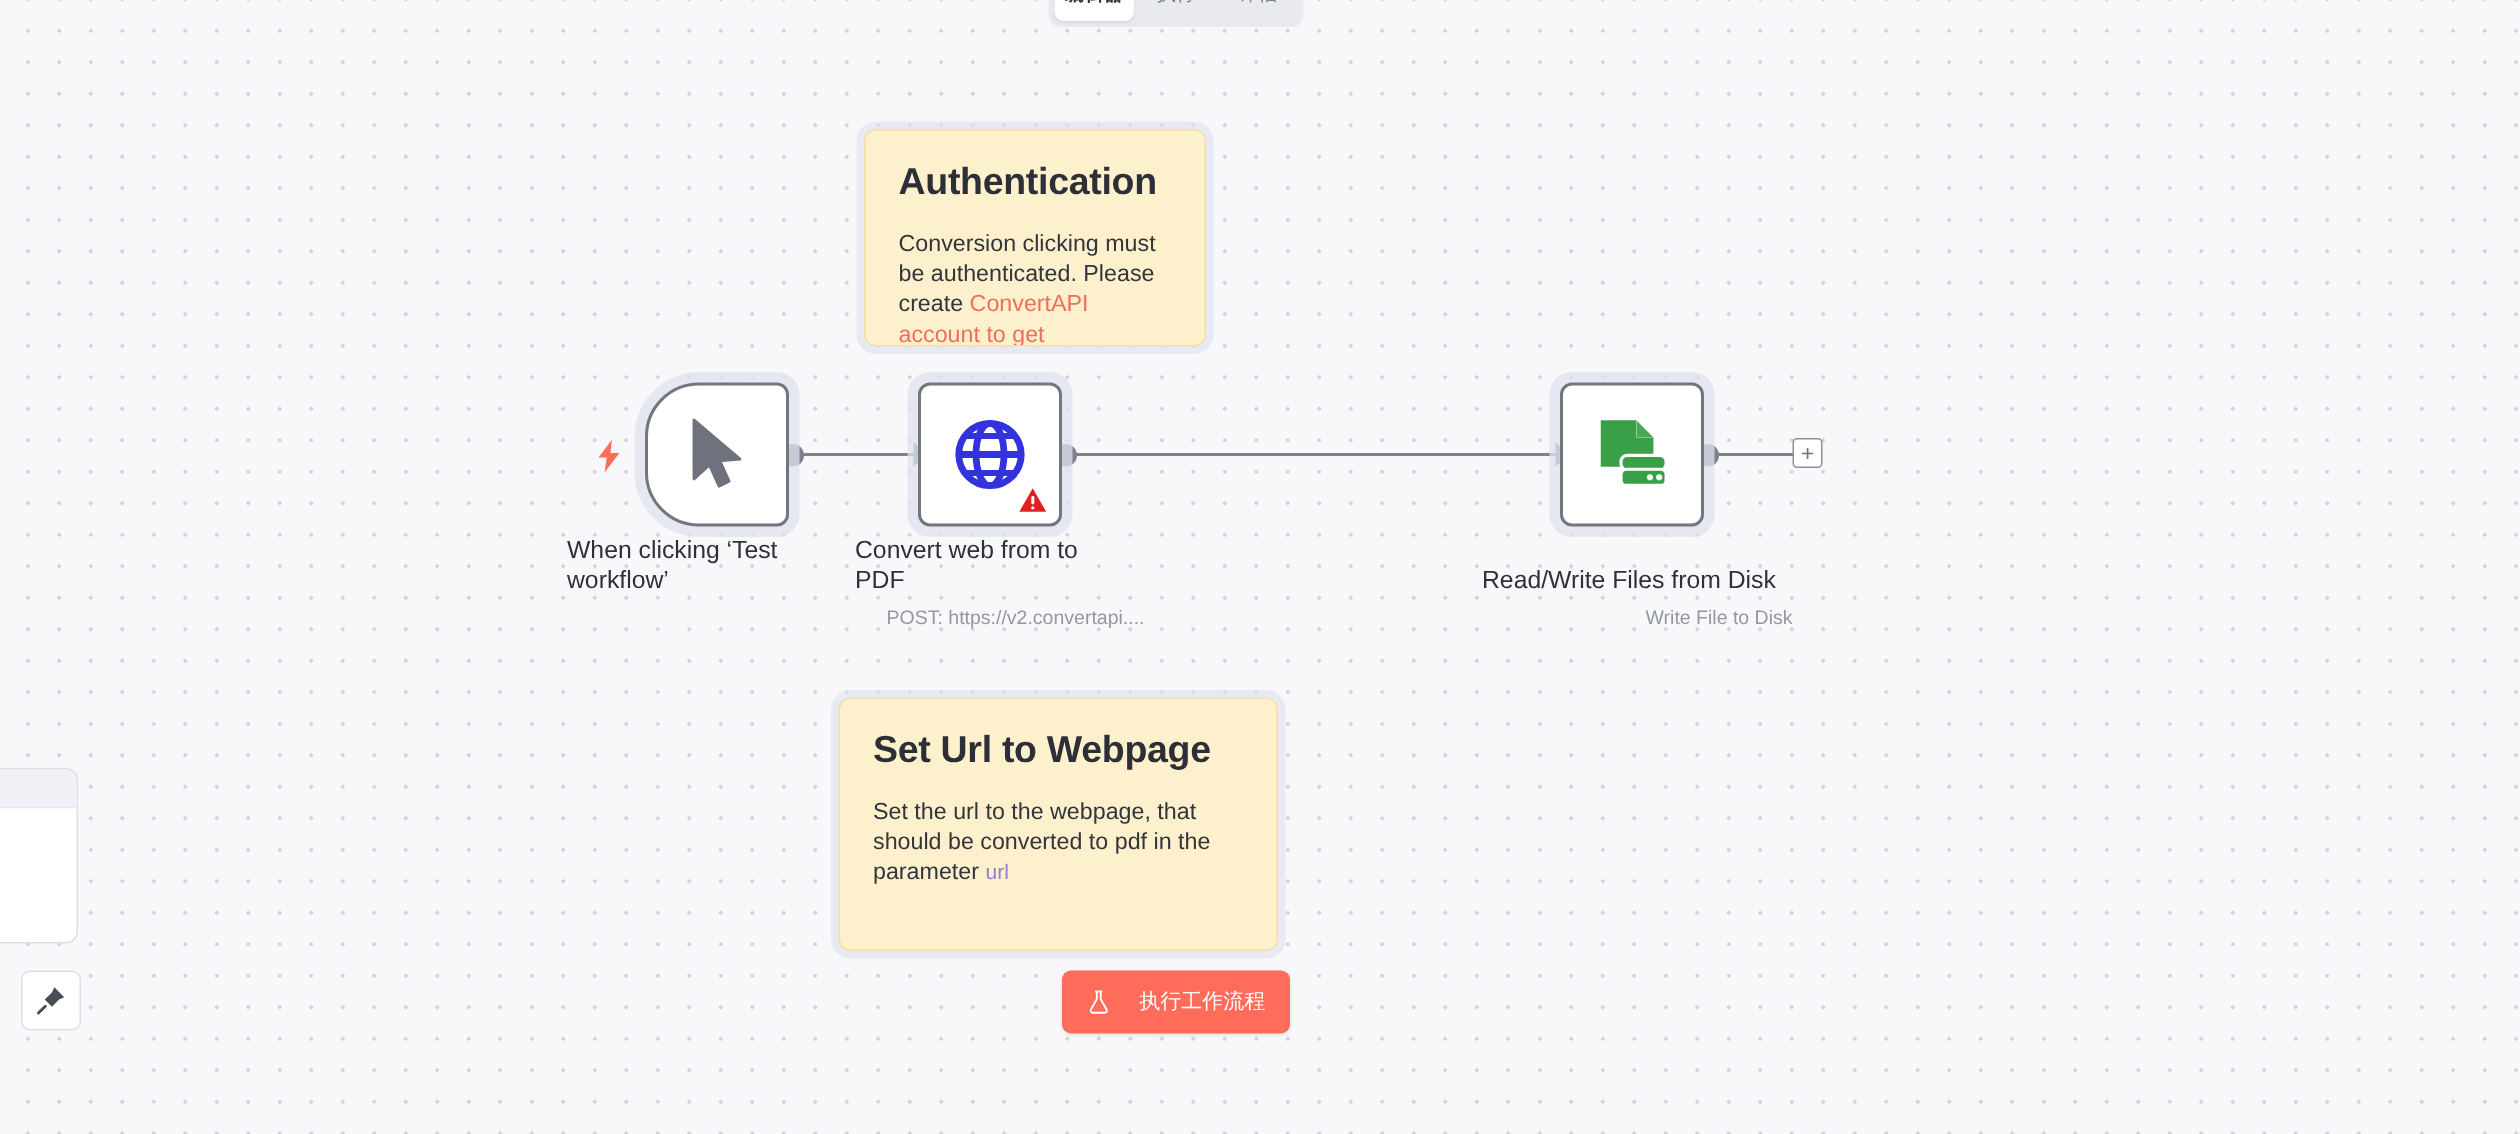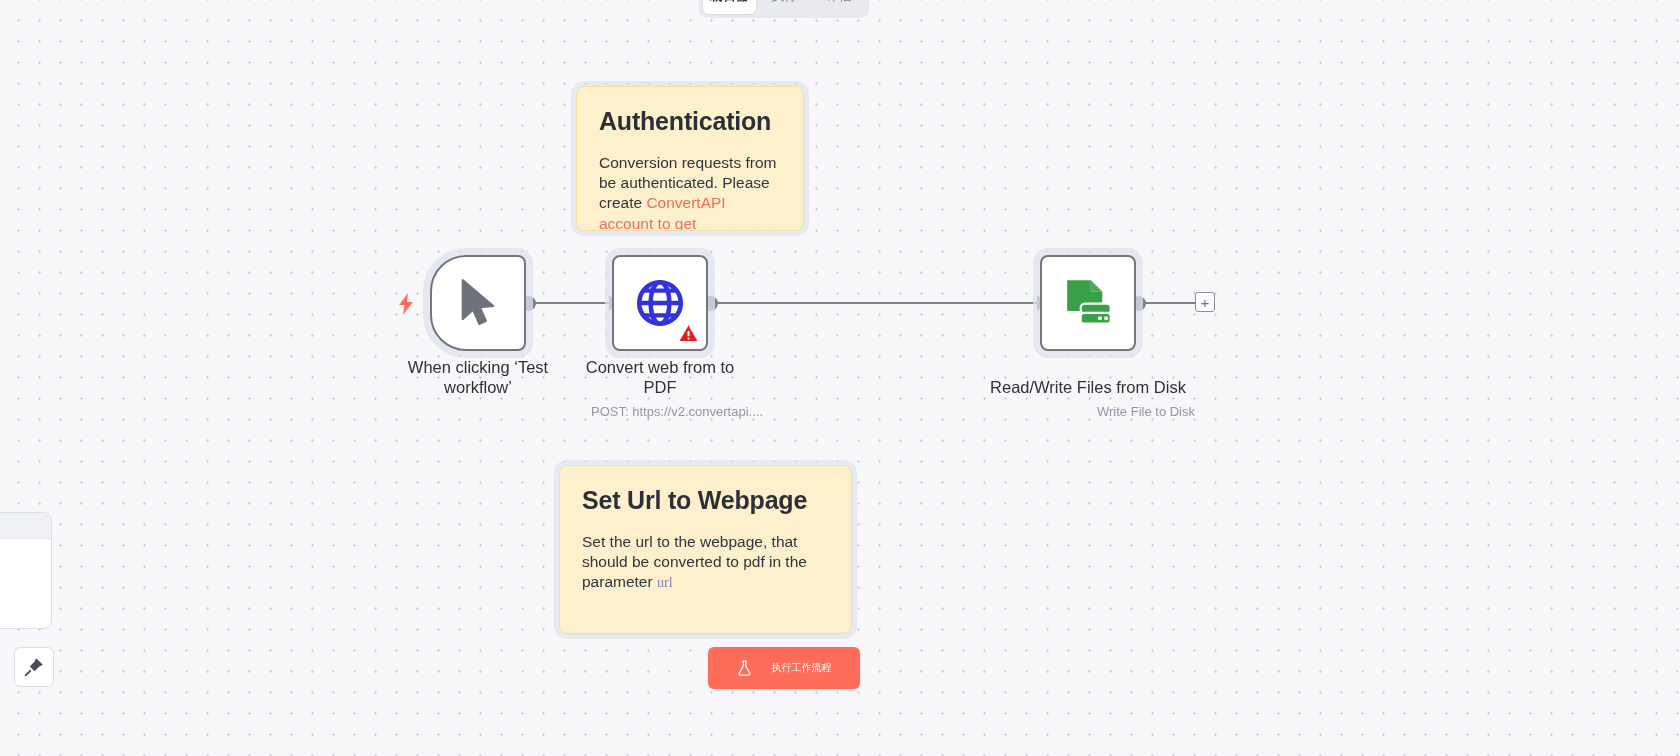--- a/index.html
+++ b/index.html
@@ -66,21 +66,21 @@
     letter-spacing: -.2px;
     margin-bottom: 16px;
   }
   .sticky p {
     font-size: 15.5px;
     line-height: 1.32;
     color: #33353c;
   }
   .sticky a.nlink { color: #f26d5b; text-decoration: none; }
   code.inline {
-    font-family: Liberation Serif, serif;
+    font-family: Liberation Sans, sans-serif;
     font-size: 14px;
     color: #8a7fd0;
   }
 
   #note-auth { left: 576px; top: 86px; width: 228px; height: 145px; }
   #note-url  { left: 559px; top: 465px; width: 293px; height: 169px; }
 
   
   .node {
     position: absolute;
@@ -90,21 +90,20 @@
     border-radius: 8px;
     display: flex; align-items: center; justify-content: center;
     box-shadow: 0 0 0 7px rgba(223,227,238,.75);
     z-index: 10;
   }
   .node.trigger {
     border-radius: 36px 8px 8px 36px;
   }
   .node-caption {
     position: absolute;
-    text-align: center;
     font-size: 16.5px;
     line-height: 1.2;
     color: #2f3138;
     z-index: 9;
   }
   .node-subtitle {
     position: absolute;
     text-align: right;
     font-size: 13px;
     color: #9297a3;
@@ -198,21 +197,21 @@
   #execute-btn {
     position: absolute;
     left: 708px; top: 647px;
     width: 152px; height: 42px;
     background: #ff6d5a;
     color: #ffffff;
     border: none;
     border-radius: 6px;
     display: flex; align-items: center; justify-content: center;
     gap: 20px;
-    font-size: 10px;
+    font-size: 14px;
     cursor: pointer;
     z-index: 30;
     box-shadow: 0 1px 3px rgba(0,0,0,.10);
   }
 
   
   #left-panel {
     position: absolute;
     left: -42px; top: 512px;
     width: 94px; height: 117px;
@@ -247,21 +246,21 @@
   <div id="tabbar">
     <div class="tab active">编辑器</div>
     <div class="tab">执行</div>
     <div class="tab">评估</div>
   </div>
 
   <div class="sticky" id="note-auth">
     <div class="sticky-inner">
       <h2>Authentication</h2>
       <p>
-        <span>Conversion requests from be authenticated. Please create</span>
+        <span>Conversion clicking must be authenticated. Please create</span>
         <a class="nlink" href="#">ConvertAPI account to get authentication parameters</a>
       </p>
     </div>
   </div>
 
   <div class="sticky" id="note-url">
     <div class="sticky-inner">
       <h2>Set Url to Webpage</h2>
       <p>
         <span>Set the url to the webpage, that should be converted to pdf in the parameter</span>

